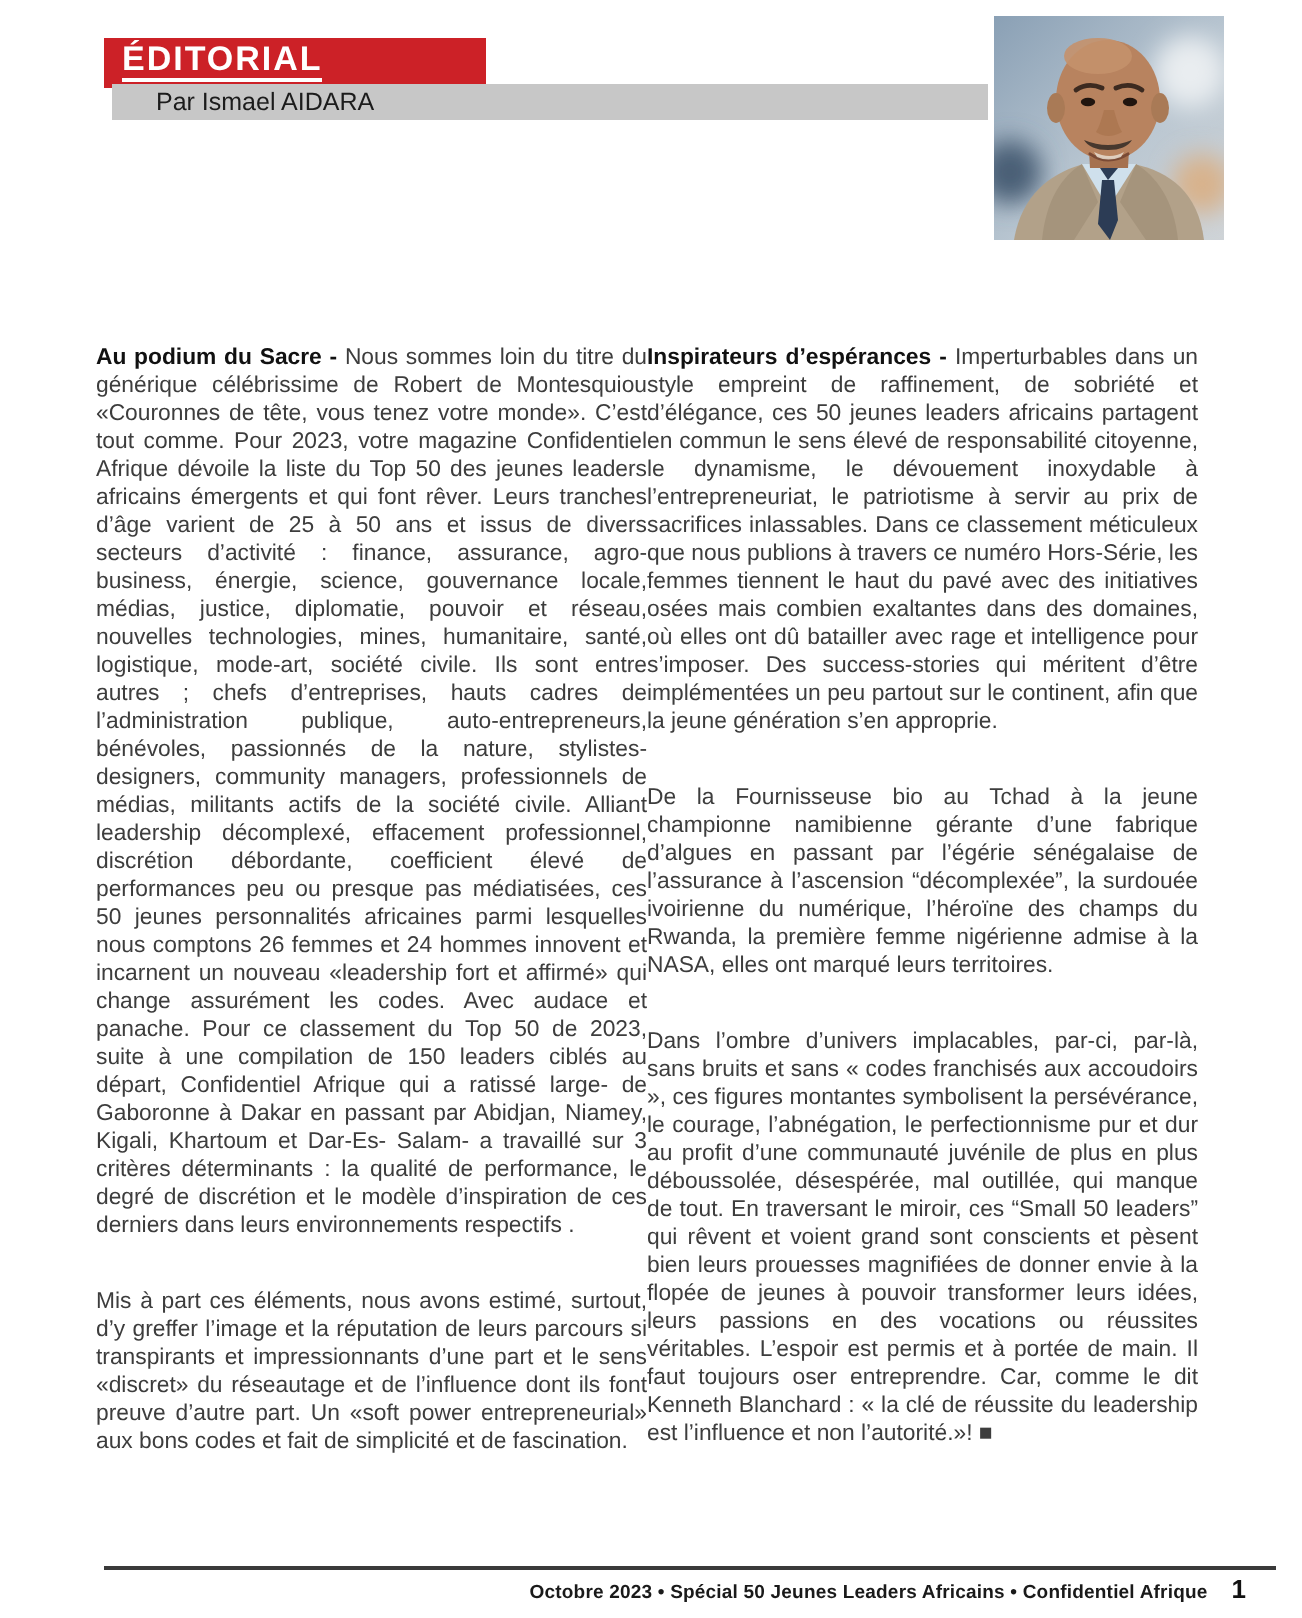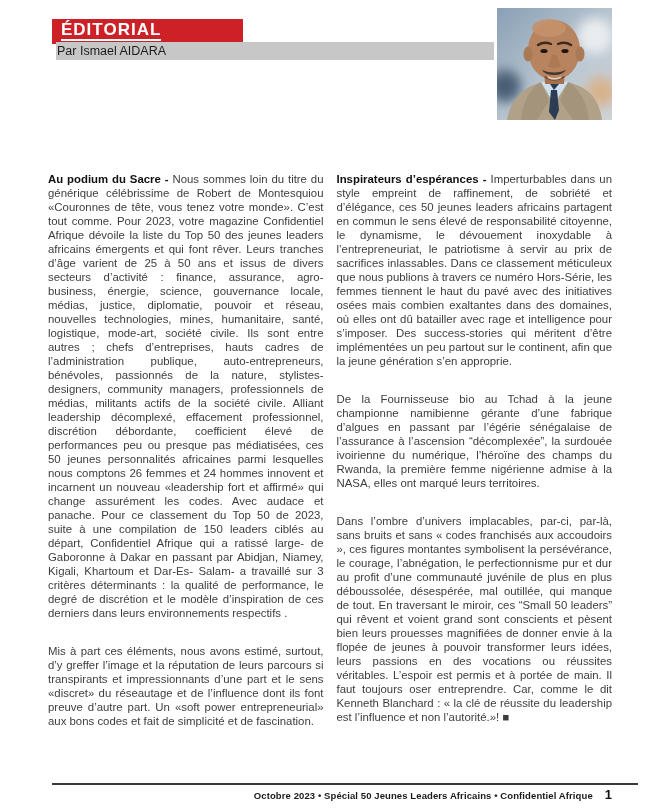--- a/index.html
+++ b/index.html
@@ -28,56 +28,56 @@
     color:#ffffff;font-weight:bold;
     font-size:17px;line-height:19px;letter-spacing:1px;
     border-bottom:2px solid #ffffff;
     padding-bottom:0px;margin-top:1px;
   }
   .byline-bar{
     position:absolute;left:56px;top:42px;
     width:438px;height:18px;
     background:var(--byline-gray);
     font-size:12.5px;line-height:18px;color:#1c1c1c;
-    padding-left:1px;box-sizing:border-box;
+    padding-left:22px;box-sizing:border-box;
   }
   .photo{
     position:absolute;left:497px;top:8px;
     width:115px;height:112px;overflow:hidden;
   }
   
   .headline{
     position:absolute;left:51px;top:92px;width:470px;
     margin:0;
     font-size:30.5px;line-height:32px;
     font-weight:bold;color:#141414;letter-spacing:-0.4px;
   }
   
   .columns{
     position:absolute;left:48px;top:172px;
     width:564px;
-    display:flex;gap:13px;
+    display:flex;
   }
   .col{width:275.5px;}
   .body-para{
     margin:0;
     font-size:11.4px;line-height:14px;
     text-align:justify;
     color:var(--ink);
     hyphens:auto;-webkit-hyphens:auto;
   }
   .body-para + .body-para{margin-top:24px;}
   .lead{color:#111111;font-weight:bold;}
   
   .footer-rule{
     position:absolute;left:52px;top:783px;width:586px;
     border-top:2px solid #3a3a3a;height:0;
   }
   .footer-line{
-    position:absolute;top:787px;right:39px;
+    position:absolute;top:787px;right:28px;
     display:flex;align-items:baseline;gap:12px;
   }
   .footer-text{
     font-size:9.5px;font-weight:bold;color:#1a1a1a;letter-spacing:0.1px;
   }
   .page-number{
     font-size:13px;font-weight:bold;color:#111111;
   }
 </style>
 </head>

